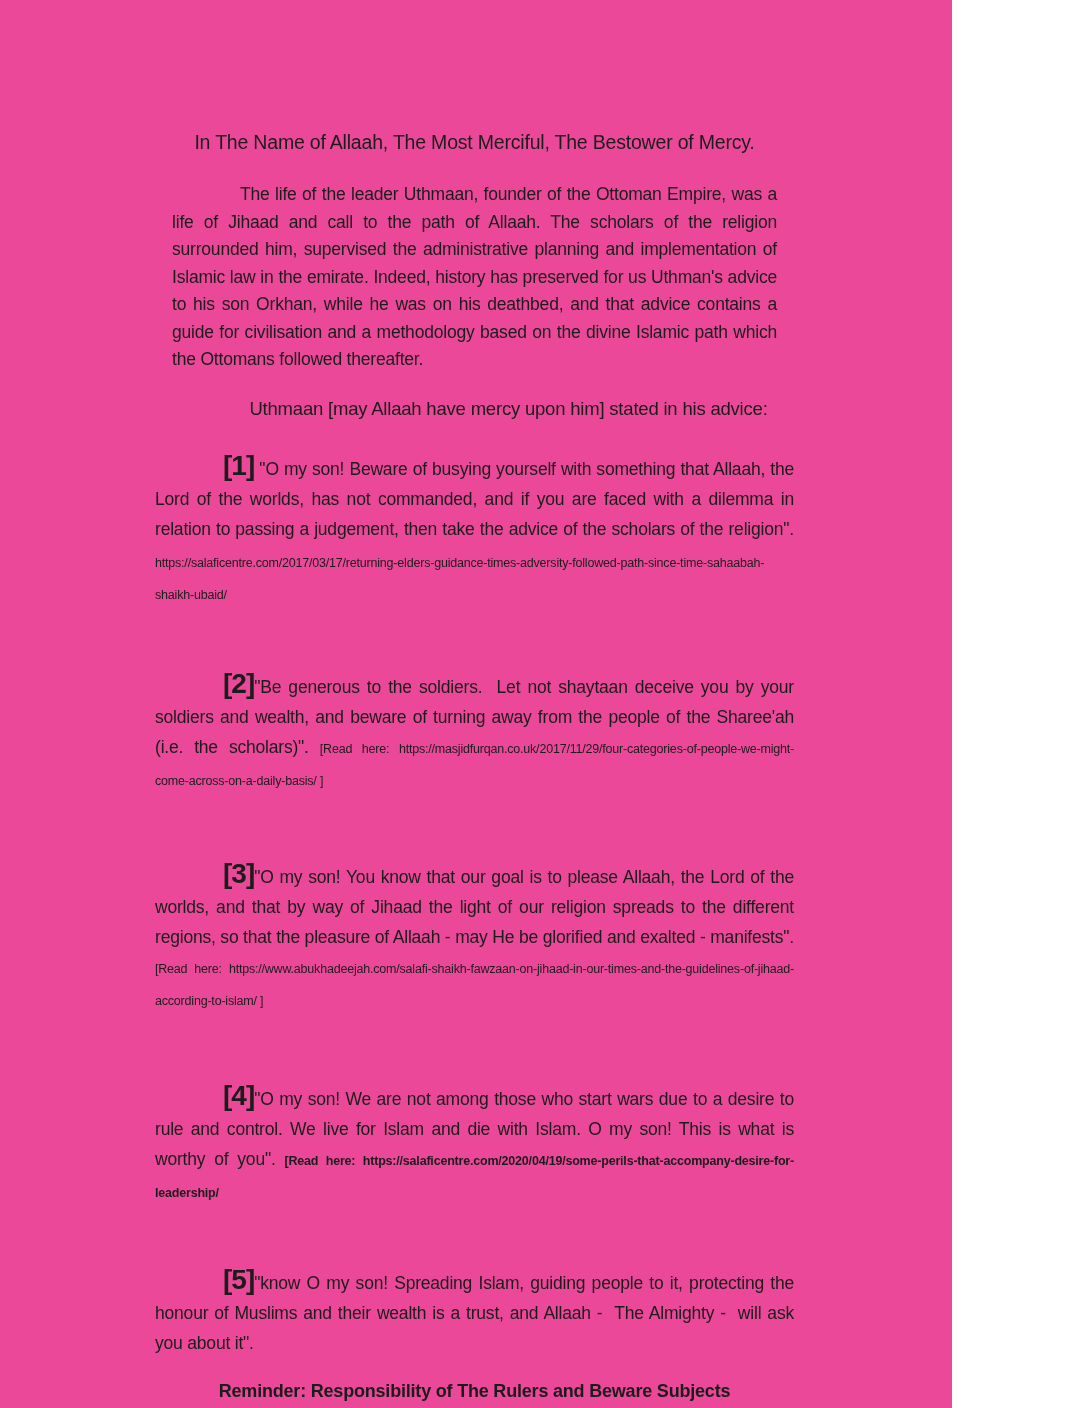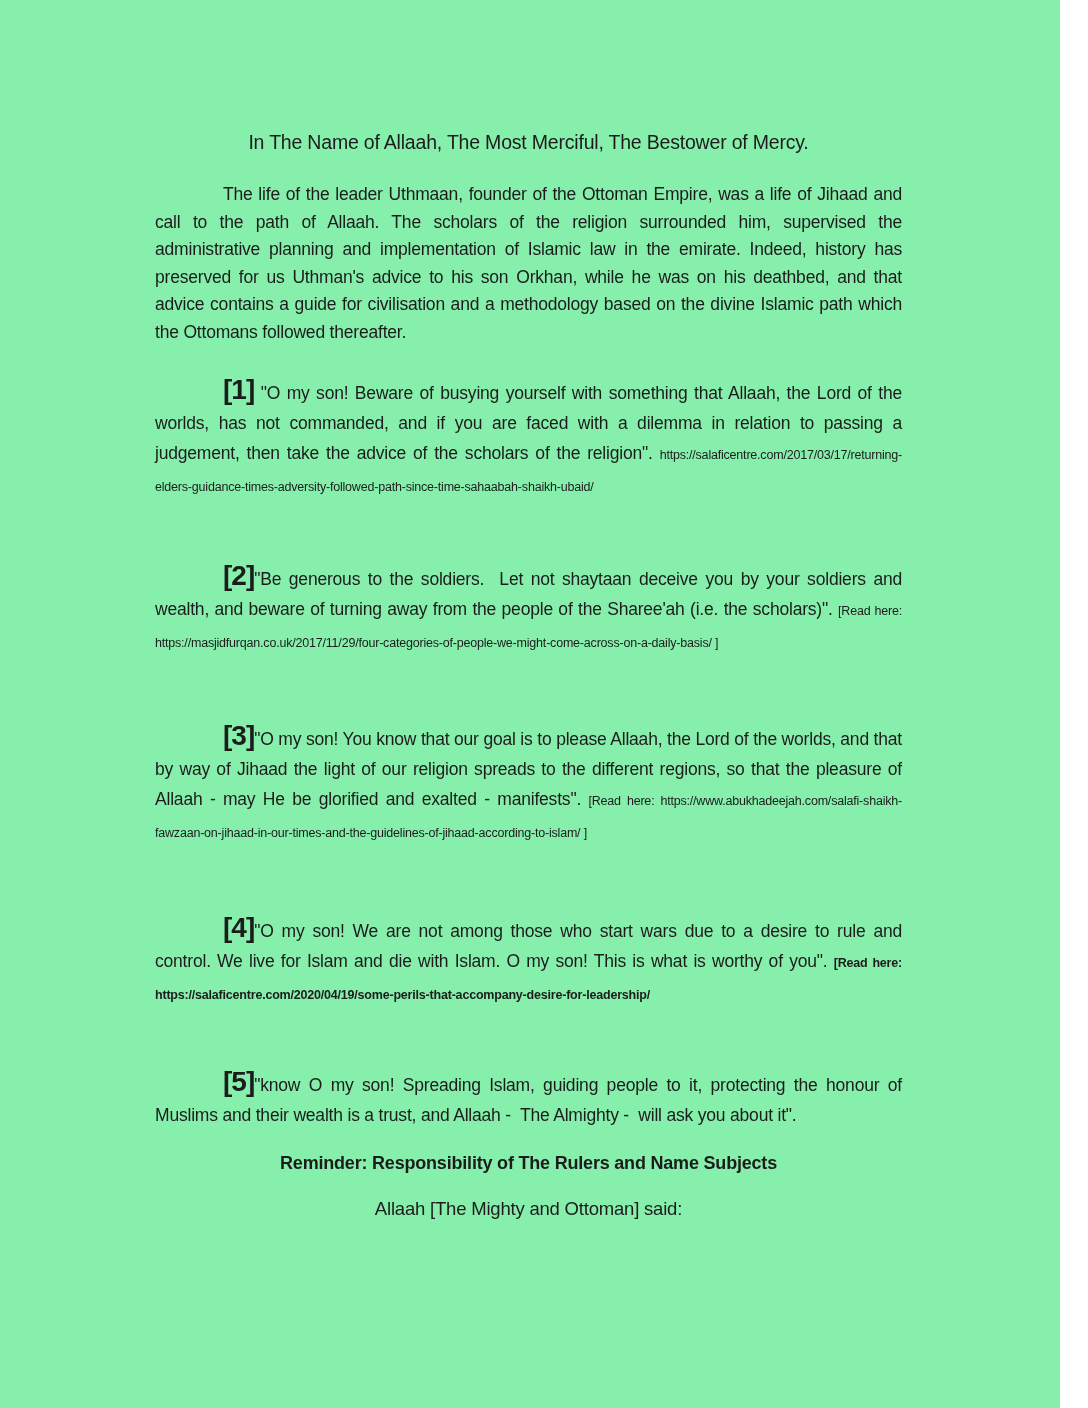--- a/index.html
+++ b/index.html
@@ -2,43 +2,43 @@
 <html><head>
 <meta charset="utf-8">
 <style>
   html, body {
     margin: 0;
     padding: 0;
     background: #ffffff;
   }
   .page {
     position: relative;
-    width: 1060px;
+    width: 952px;
     height: 1408px;
-    background: #86efac;
+    background: #ec4899;
     box-sizing: border-box;
     padding: 130px 158px 0 155px;
     font-family: "Liberation Sans", sans-serif;
     color: #1c1c1c;
     letter-spacing: -0.2px;
     overflow: hidden;
   }
   .doc-title {
     font-size: 19.5px;
     font-weight: 400;
     text-align: center;
     line-height: 25px;
     margin: 0 0 26px 0;
   }
   .intro {
     font-size: 17.5px;
     line-height: 27.5px;
     text-align: justify;
     text-indent: 68px;
-    margin: 0;
+    margin: 17px;
   }
   .advice-heading {
     font-size: 18.5px;
     font-weight: 400;
     text-align: center;
     text-indent: 68px; 
     line-height: 26px;
     margin: 22px 0 0 0;
   }
   .item {
@@ -83,28 +83,29 @@
 </style>
 </head>
 <body>
 
 <div class="page">
 
   <p class="doc-title">In The Name of Allaah, The Most Merciful, The Bestower of Mercy.</p>
 
   <p class="intro">The life of the leader Uthmaan, founder of the Ottoman Empire, was a life of Jihaad and call to the path of Allaah. The scholars of the religion surrounded him, supervised the administrative planning and implementation of Islamic law in the emirate. Indeed, history has preserved for us Uthman's advice to his son Orkhan, while he was on his deathbed, and that advice contains a guide for civilisation and a methodology based on the divine Islamic path which the Ottomans followed thereafter.</p>
 
+  <p class="advice-heading">Uthmaan [may Allaah have mercy upon him] stated in his advice:</p>
 
   <p class="item item-1"><span class="marker">[1]</span><span> "O my son! Beware of busying yourself with something that Allaah, the Lord of the worlds, has not commanded, and if you are faced with a dilemma in relation to passing a judgement, then take the advice of the scholars of the religion". </span><span class="src"></span><span class="src">https://salaficentre.com/2017/03/17/returning-elders-guidance-times-adversity-followed-path-since-time-sahaabah-shaikh-ubaid/</span><span class="src"></span></p>
 
   <p class="item item-2"><span class="marker">[2]</span><span>"Be generous to the soldiers.&nbsp; Let not shaytaan deceive you by your soldiers and wealth, and beware of turning away from the people of the Sharee'ah (i.e. the scholars)". </span><span class="src">[Read here: </span><span class="src">https://masjidfurqan.co.uk/2017/11/29/four-categories-of-people-we-might-come-across-on-a-daily-basis/</span><span class="src"> ]</span></p>
 
   <p class="item item-3"><span class="marker">[3]</span><span>"O my son! You know that our goal is to please Allaah, the Lord of the worlds, and that by way of Jihaad the light of our religion spreads to the different regions, so that the pleasure of Allaah - may He be glorified and exalted - manifests". </span><span class="src">[Read here: </span><span class="src">https://www.abukhadeejah.com/salafi-shaikh-fawzaan-on-jihaad-in-our-times-and-the-guidelines-of-jihaad-according-to-islam/</span><span class="src"> ]</span></p>
 
   <p class="item item-4"><span class="marker">[4]</span><span>"O my son! We are not among those who start wars due to a desire to rule and control. We live for Islam and die with Islam. O my son! This is what is worthy of you". </span><span class="src src-bold">[Read here: </span><span class="src src-bold">https://salaficentre.com/2020/04/19/some-perils-that-accompany-desire-for-leadership/</span><span class="src src-bold"></span></p>
 
   <p class="item item-5"><span class="marker">[5]</span><span>"know O my son! Spreading Islam, guiding people to it, protecting the honour of Muslims and their wealth is a trust, and Allaah -&nbsp; The Almighty -&nbsp; will ask you about it".</span></p>
 
-  <p class="reminder">Reminder: Responsibility of The Rulers and Name Subjects</p>
+  <p class="reminder">Reminder: Responsibility of The Rulers and Beware Subjects</p>
 
   <p class="closing">Allaah [The Mighty and Ottoman] said:</p>
 
 </div>
 
 </body></html>

